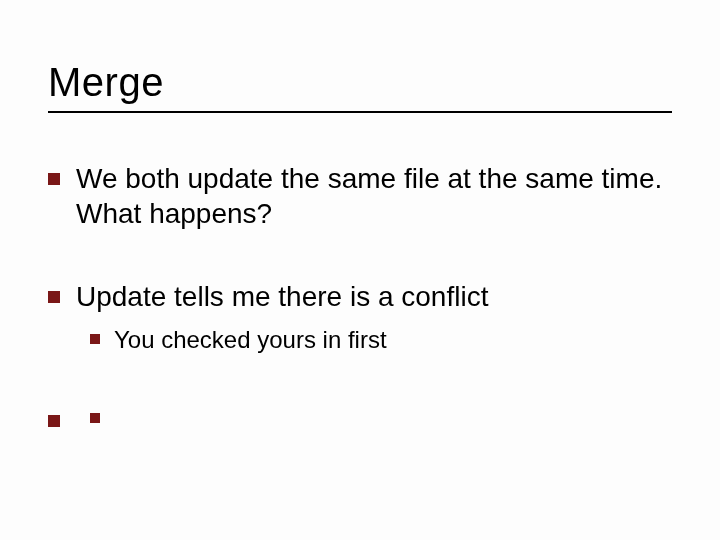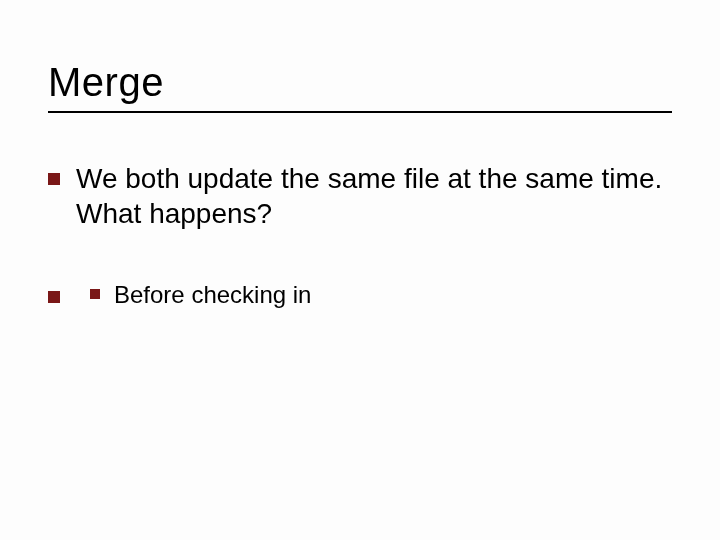--- a/index.html
+++ b/index.html
@@ -78,25 +78,34 @@
   <h1 class="title">Merge</h1>
   <hr class="rule">
 
   <ul class="level1">
 
     <li>
       <span class="bullet"></span>
       <span>We both update the same file at the same time. What happens?</span>
     </li>
 
+    <li>
+      <span class="bullet"></span>
+      <span>Update tells me there is a conflict</span>
+      <ul class="level2">
+        <li>
+          <span class="bullet"></span>
+          <span>You checked yours in first</span>
+        </li>
+      </ul>
+    </li>
 
     <li>
       <span class="bullet"></span>
       <ul class="level2">
         <li>
           <span class="bullet"></span>
-          <span>Before checking in</span>
         </li>
       </ul>
     </li>
 
   </ul>
 </div>
 
 </body></html>

